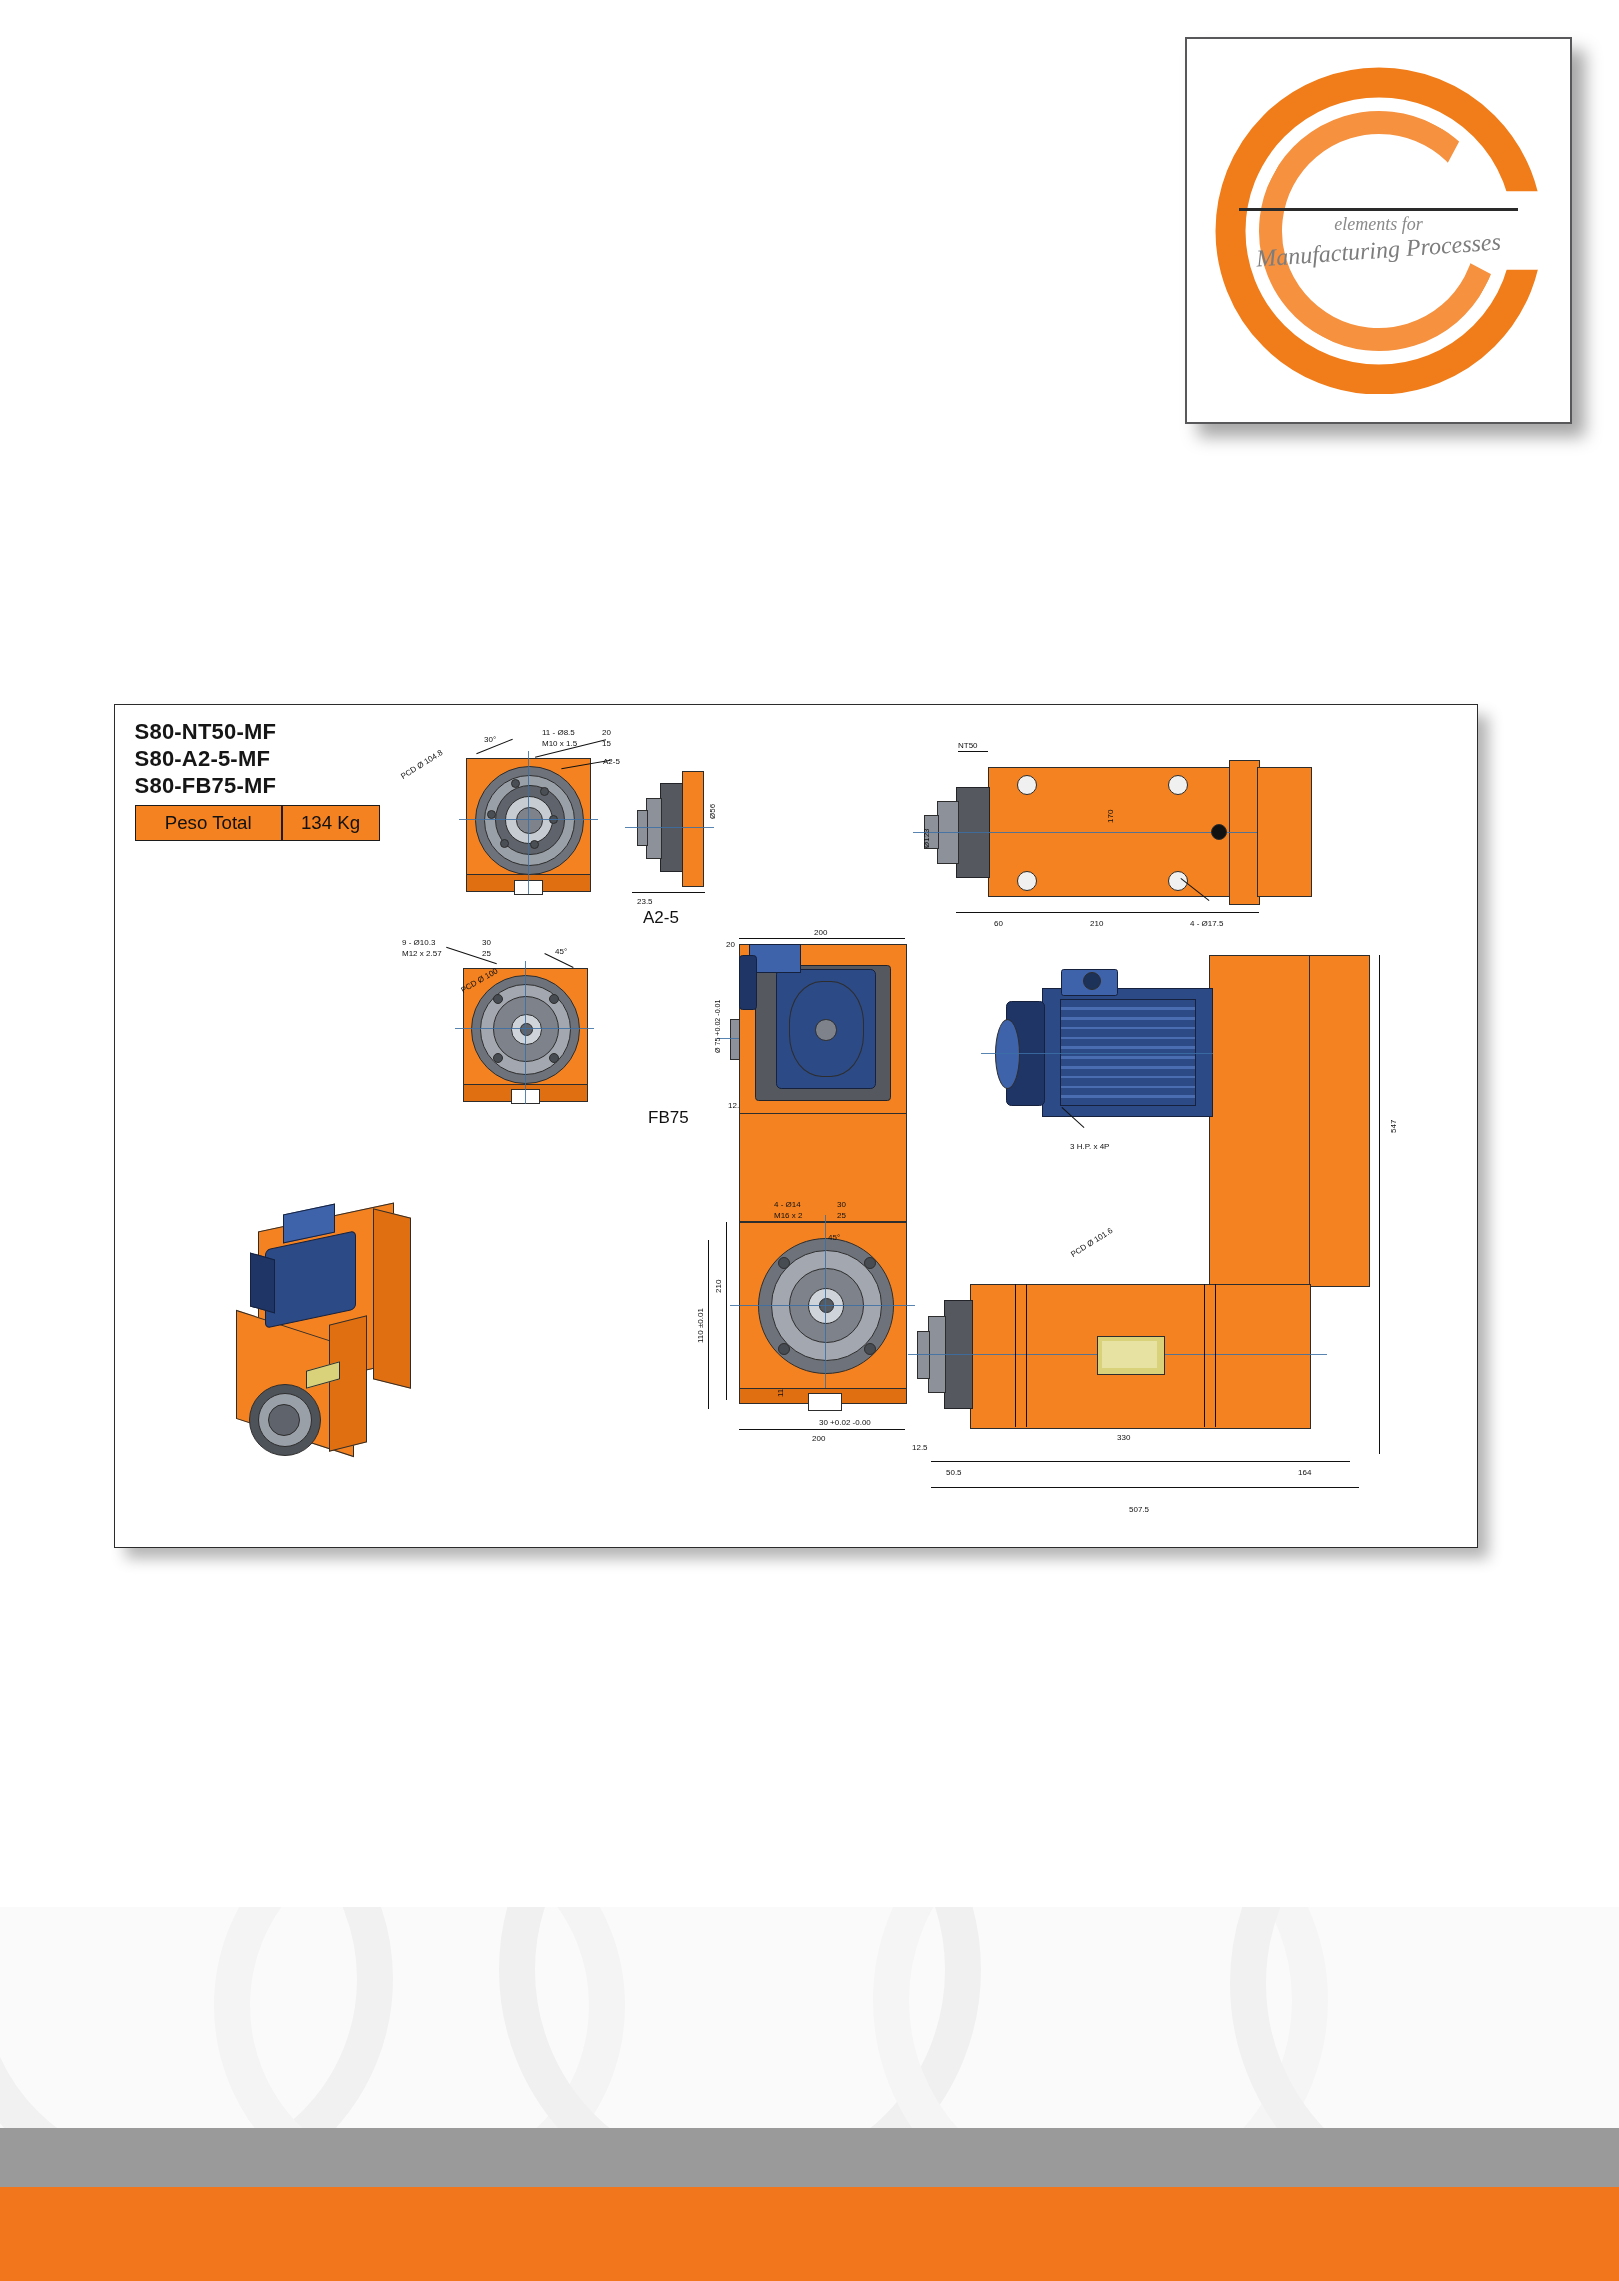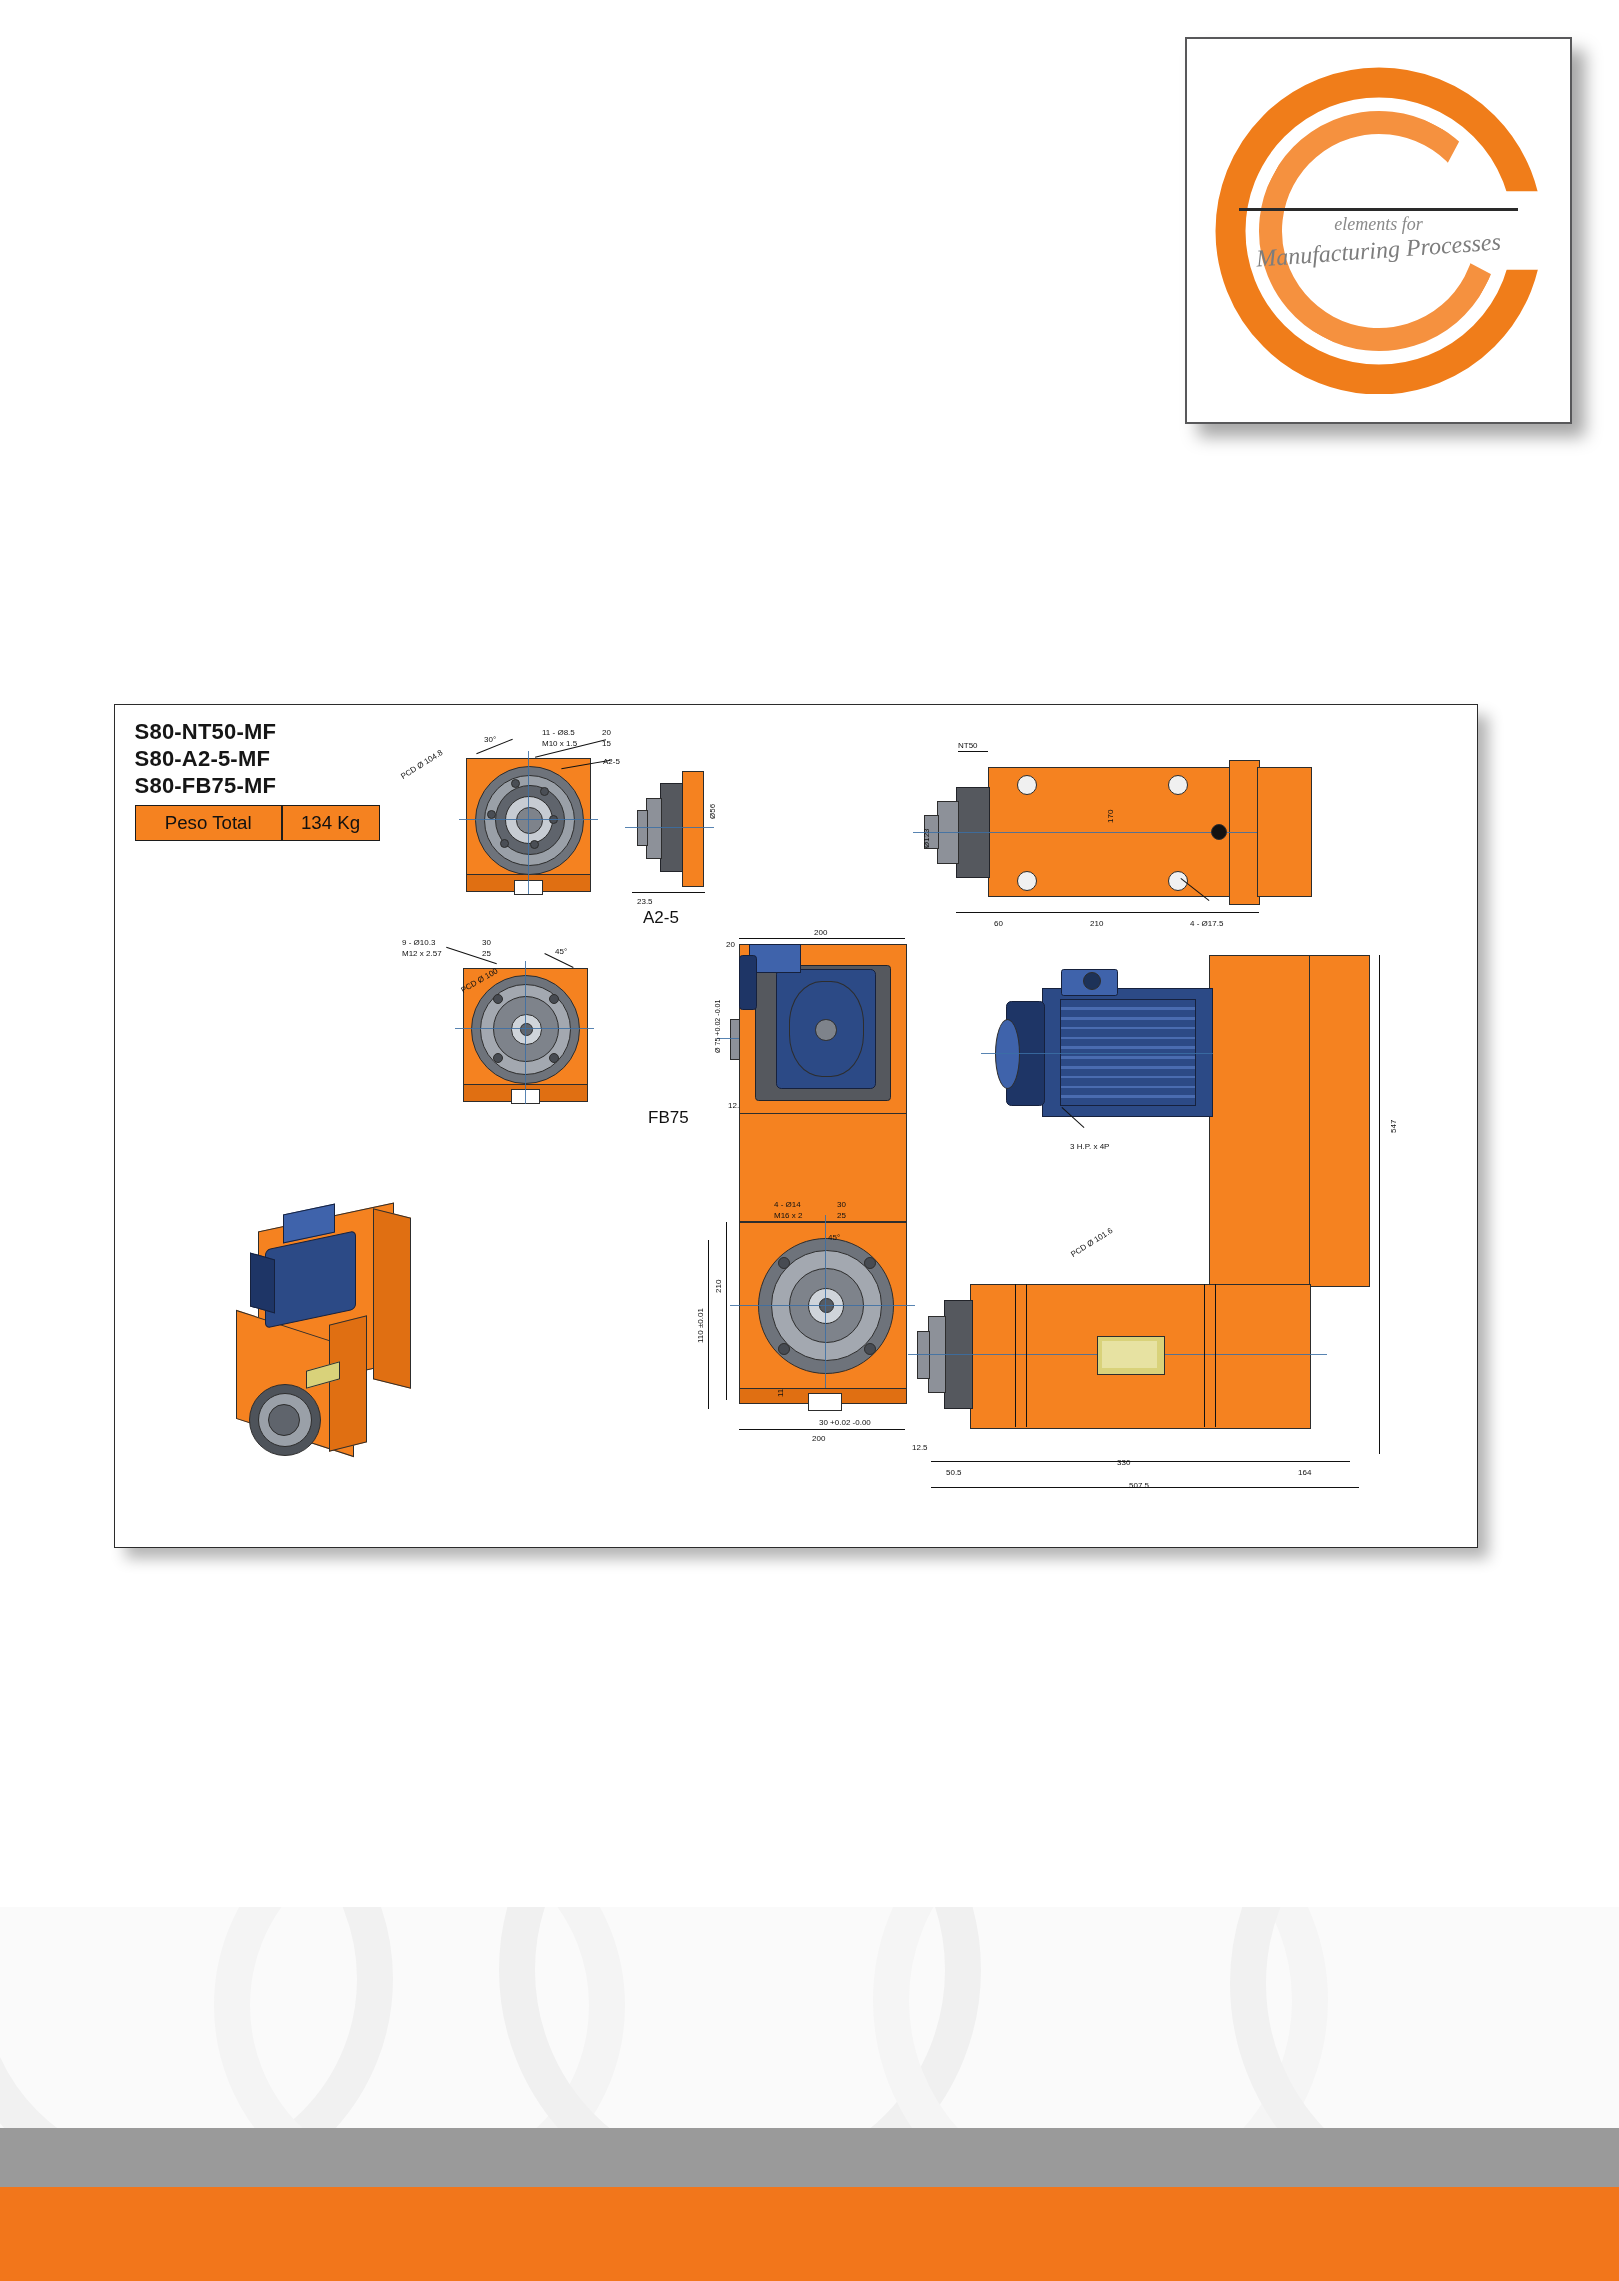--- a/index.html
+++ b/index.html
@@ -319,24 +319,24 @@
       <div class="center-line" style="left:793px;top:649px;width:419px;"></div>
       <div class="vline" style="left:900px;top:579px;height:143px;"></div>
       <div class="vline" style="left:911px;top:579px;height:143px;"></div>
       <div class="vline" style="left:1089px;top:579px;height:143px;"></div>
       <div class="vline" style="left:1100px;top:579px;height:143px;"></div>
       <div style="position:absolute;left:982px;top:631px;width:66px;height:37px;background:#d9d27a;border:0.9px solid #2d2d2d;"></div>
       <div style="position:absolute;left:987px;top:636px;width:55px;height:27px;background:#e7e2a2;"></div>
 
       <div class="dim" style="left:797px;top:738px;">12.5</div>
       <div class="dim" style="left:831px;top:763px;">50.5</div>
-      <div class="dim" style="left:1002px;top:753px;">330</div>
+      <div class="dim" style="left:1002px;top:728px;">330</div>
       <div class="dim" style="left:1183px;top:763px;">164</div>
       <div class="hline" style="left:816px;top:756px;width:419px;"></div>
-      <div class="dim" style="left:1014px;top:776px;">507.5</div>
+      <div class="dim" style="left:1014px;top:800px;">507.5</div>
       <div class="hline" style="left:816px;top:782px;width:428px;"></div>
     </div>
 
   </div>
 </div>
 
 <div class="footer-swoosh">
   <div class="sw" style="left:-53px;top:-151px;width:374px;height:374px;"></div>
   <div class="sw" style="left:214px;top:-107px;width:339px;height:339px;border-color:#f4f4f4;"></div>
   <div class="sw" style="left:499px;top:-178px;width:410px;height:410px;border-color:#f0f0f0;"></div>

